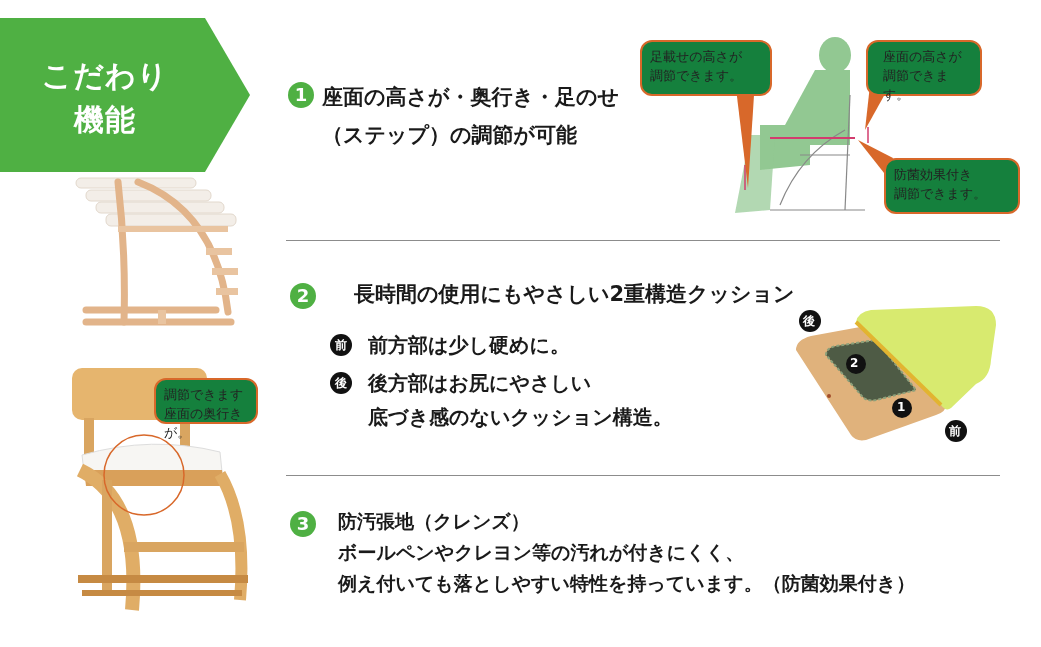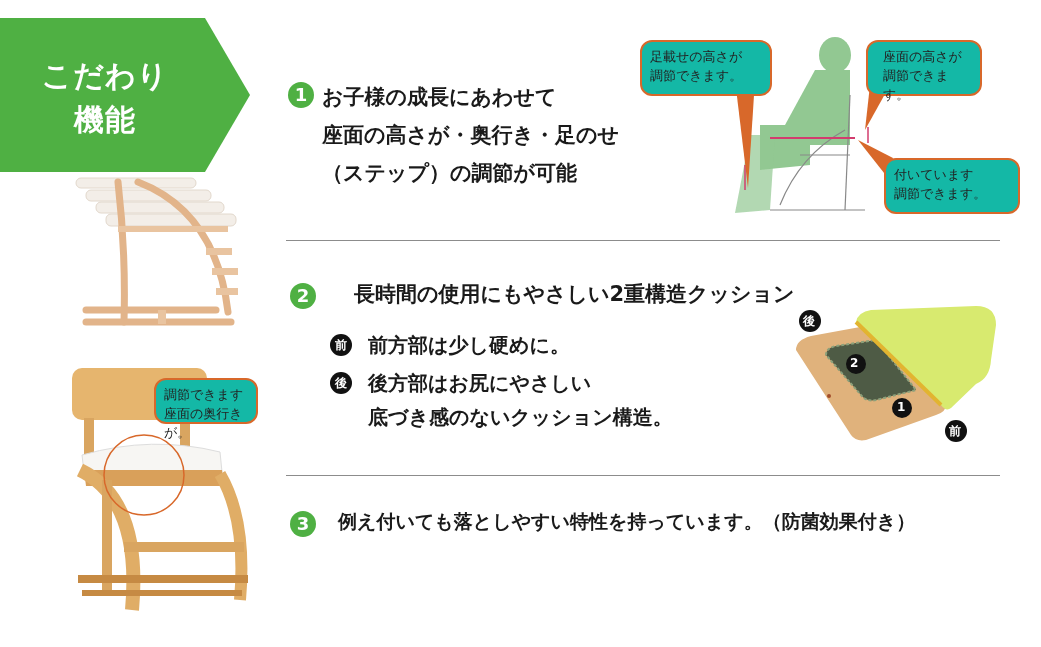--- a/index.html
+++ b/index.html
@@ -19,21 +19,21 @@
                text-align: center; line-height: 26px; }
   .heading { font-weight: bold; font-size: 21px; color: #1a1a1a; }
   .body-text { font-weight: bold; font-size: 20px; line-height: 34px; color: #1a1a1a; }
   .divider { height: 0; border-top: 1.5px solid #8c8c8c; }
 
   .black-badge { display: inline-block; width: 22px; height: 22px; border-radius: 50%;
                  background: #111; color: #fff; font-size: 12px; font-weight: bold;
                  text-align: center; line-height: 22px; vertical-align: middle; }
 
   
-  .callout { position: absolute; background: #14b8a6; border: 2.5px solid #d8682a;
+  .callout { position: absolute; background: #15803d; border: 2.5px solid #d8682a;
              border-radius: 12px; font-size: 13px; line-height: 19px; color: #222;
              padding: 5px 8px; box-sizing: border-box; }
 </style>
 </head>
 <body>
 
 <div class="abs banner">
   <svg width="250" height="154">
     <polygon points="0,0 205,0 250,77 205,154 0,154" fill="#4fb043"></polygon>
   </svg>
@@ -85,21 +85,20 @@
 </div>
 <div class="callout" style="left:154px; top:378px; width:104px; height:46px;">
   <div>調節できます</div>
   <div>座面の奥行きが。</div>
 </div>
 
 <div class="abs" style="left:288px; top:82px;">
   <span class="num-badge">1</span>
 </div>
 <div class="abs body-text" style="left:322px; top:78px; font-size:21px; line-height:38px;">
-  <div>お子様の成長にあわせて</div>
   <div>座面の高さが・奥行き・足のせ</div>
   <div>（ステップ）の調節が可能</div>
 </div>
 
 <div class="abs" style="left:730px; top:35px; width:140px; height:185px;">
   <svg width="140" height="185" viewBox="0 0 140 185">
     <g fill="#7fbf7f" opacity="0.85">
       <ellipse cx="105" cy="20" rx="16" ry="18"></ellipse>
       <path d="M85 35 L120 35 L120 110 L60 110 L55 90 Z"></path>
       <path d="M30 90 L80 90 L80 130 L30 135 Z"></path>
@@ -127,21 +126,21 @@
   <polygon points="15,0 35,0 10,45" fill="#d8682a"></polygon>
 </svg>
 <div class="callout" style="left:866px; top:40px; width:116px; height:56px;padding-left:15px;">
   <div>座面の高さが</div>
   <div>調節できます。</div>
 </div>
 <svg class="abs" style="left:858px; top:140px;" width="40" height="40">
   <polygon points="0,0 35,18 30,38" fill="#d8682a"></polygon>
 </svg>
 <div class="callout" style="left:884px; top:158px; width:136px; height:56px;">
-  <div>付いています</div>
+  <div>防菌効果付き</div>
   <div>調節できます。</div>
 </div>
 
 <div class="abs divider" style="left:286px; top:240px; width:714px;"></div>
 
 <div class="abs" style="left:290px; top:283px;">
   <span class="num-badge">2</span>
 </div>
 <div class="abs heading" style="left:343px; top:280px;margin-left:11px;">長時間の使用にもやさしい2重構造クッション</div>
 
@@ -175,14 +174,16 @@
   <span class="abs" style="left:17px; top:13px; color:#fff; font-size:12px; font-weight:bold;">後</span>
   <span class="abs" style="left:163px; top:123px; color:#fff; font-size:12px; font-weight:bold;">前</span>
 </div>
 
 <div class="abs divider" style="left:286px; top:475px; width:714px;"></div>
 
 <div class="abs" style="left:290px; top:511px;">
   <span class="num-badge">3</span>
 </div>
 <div class="abs body-text" style="left:338px; top:506px; font-size:19px; line-height:31px;">
+  <div>防汚張地（クレンズ）</div>
+  <div>ボールペンやクレヨン等の汚れが付きにくく、</div>
   <div>例え付いても落としやすい特性を持っています。（防菌効果付き）</div>
 </div>
 
 </body></html>

